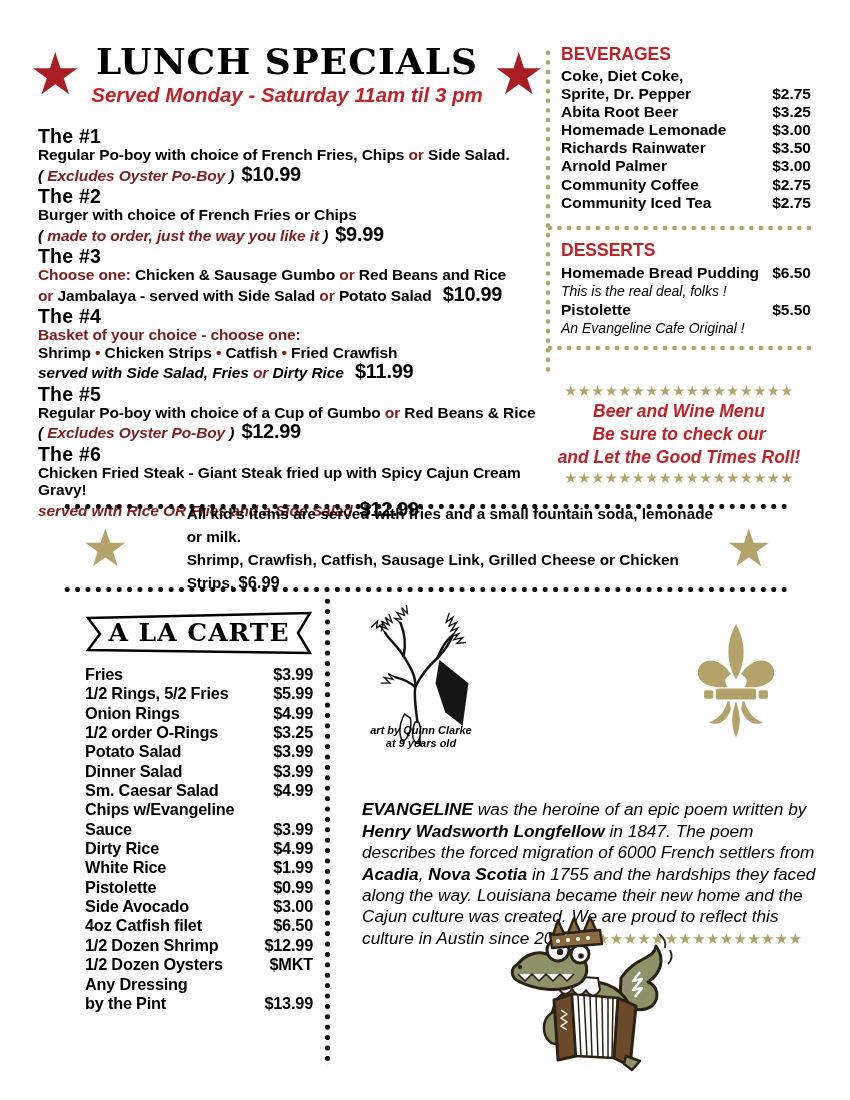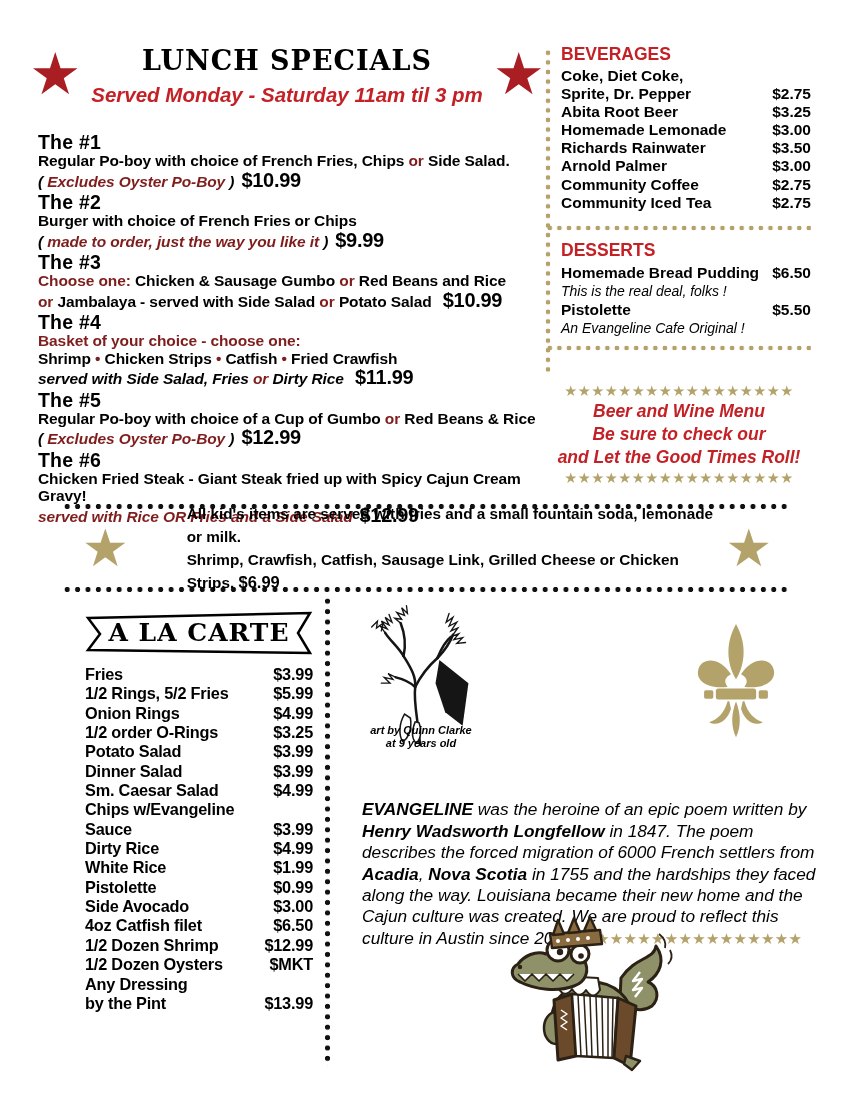--- a/index.html
+++ b/index.html
@@ -15,25 +15,25 @@
           background-size:9.6px 6px;background-repeat:repeat-x;background-position:0 center;}
   .gold-dots-v{width:6px;background-image:radial-gradient(circle,#B3A269 2.1px,transparent 2.6px);
           background-size:6px 9.6px;background-repeat:repeat-y;background-position:center 0;}
 
   
   .header{position:absolute;left:28px;top:40px;width:518px;display:flex;align-items:center;justify-content:center;gap:10px;}
   .big-star{font-family:"DejaVu Sans",sans-serif;font-size:58px;line-height:58px;}
   .red-star{color:#A81E22;}
   .gold-star{color:#B3A269;}
   .title-wrap{text-align:center;}
-  .main-title{margin:0;font-family:"DejaVu Serif",serif;font-weight:bold;font-size:27px;line-height:42px;letter-spacing:1px;white-space:nowrap;}
+  .main-title{margin:0;font-family:"DejaVu Serif",serif;font-weight:bold;font-size:36px;line-height:42px;letter-spacing:1px;white-space:nowrap;}
   .subtitle{color:#C42127;font-size:20.5px;font-weight:bold;font-style:italic;margin-top:1px;}
 
   
-  .specials{position:absolute;left:38px;top:132px;width:508px;}
+  .specials{position:absolute;left:38px;top:126px;width:508px;}
   .sp{margin:0 0 2px 0;}
   .sp h3{margin:0;font-size:19.5px;line-height:20px;letter-spacing:.2px;}
   .sp p{margin:0;font-weight:bold;font-size:15.5px;line-height:17.5px;letter-spacing:-0.1px;}
   .noteline{font-style:italic;line-height:20px;}
   .red{color:#7f1d1d;}
   .price{font-size:20px;line-height:20px;font-style:normal;font-weight:bold;color:#000;margin-left:7px;letter-spacing:-0.3px;}
   .it{font-style:italic;}
 
   
   .rightcol{position:absolute;left:545px;top:44px;width:266px;padding-left:16px;box-sizing:border-box;}

